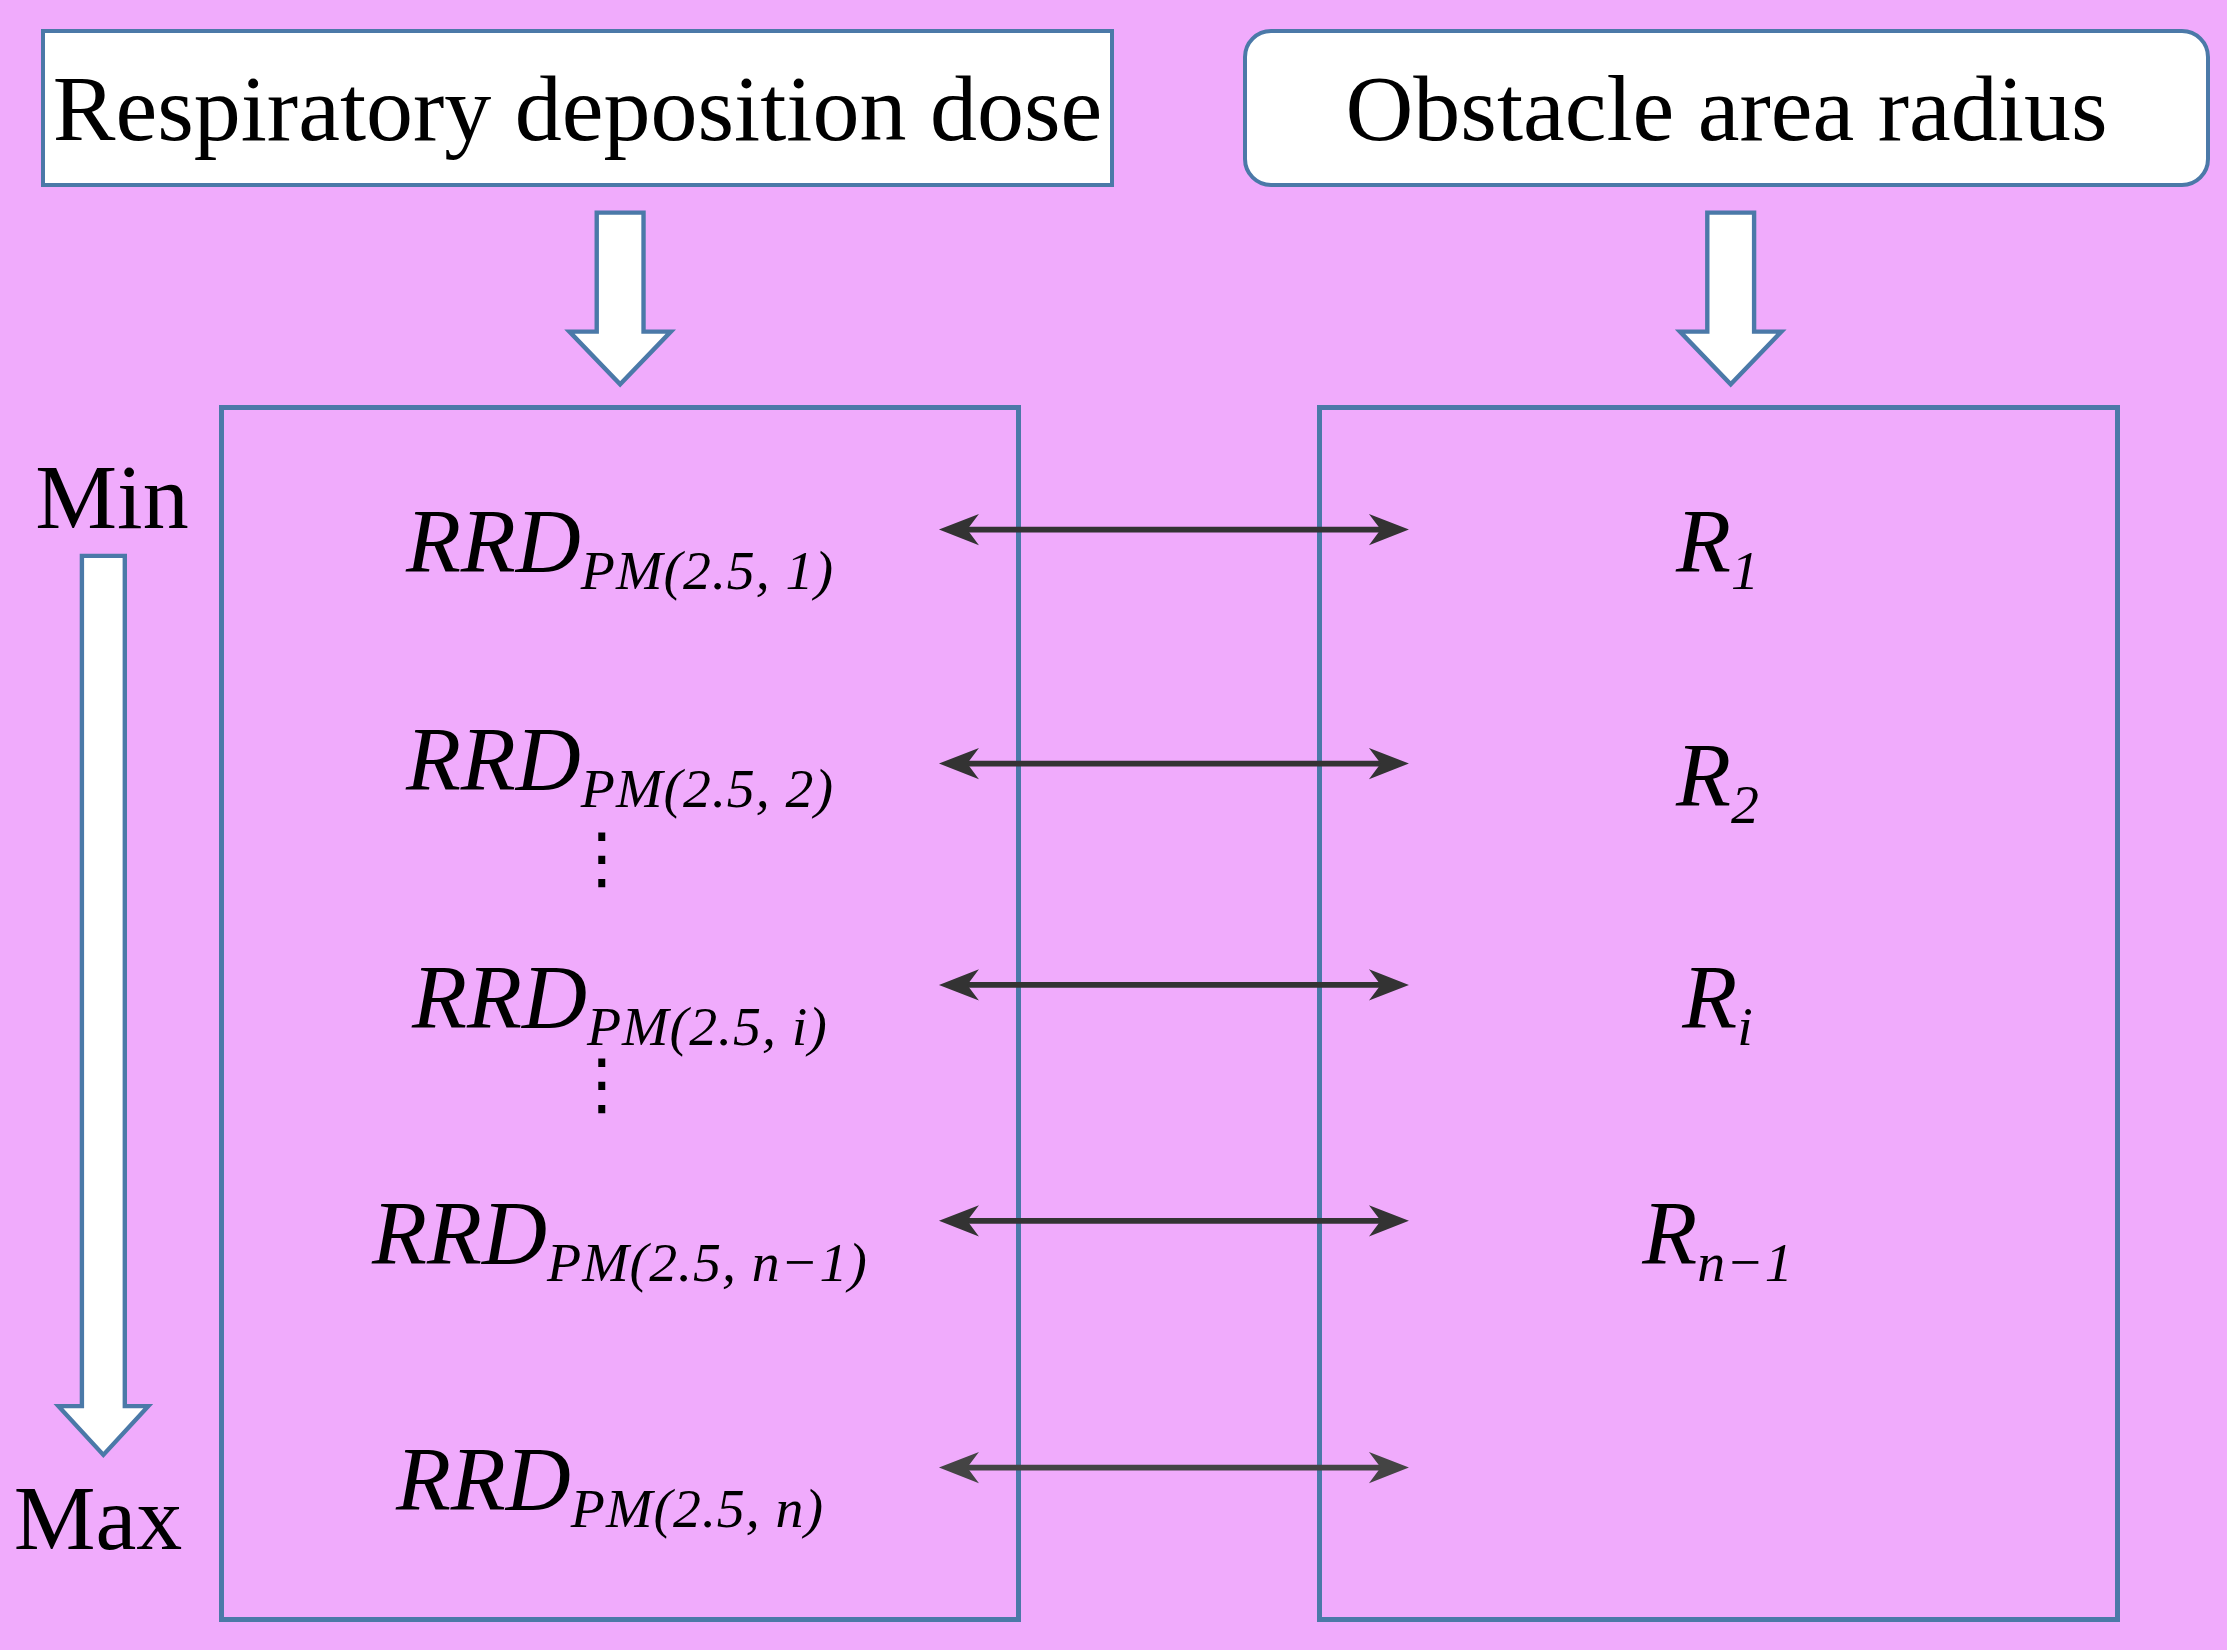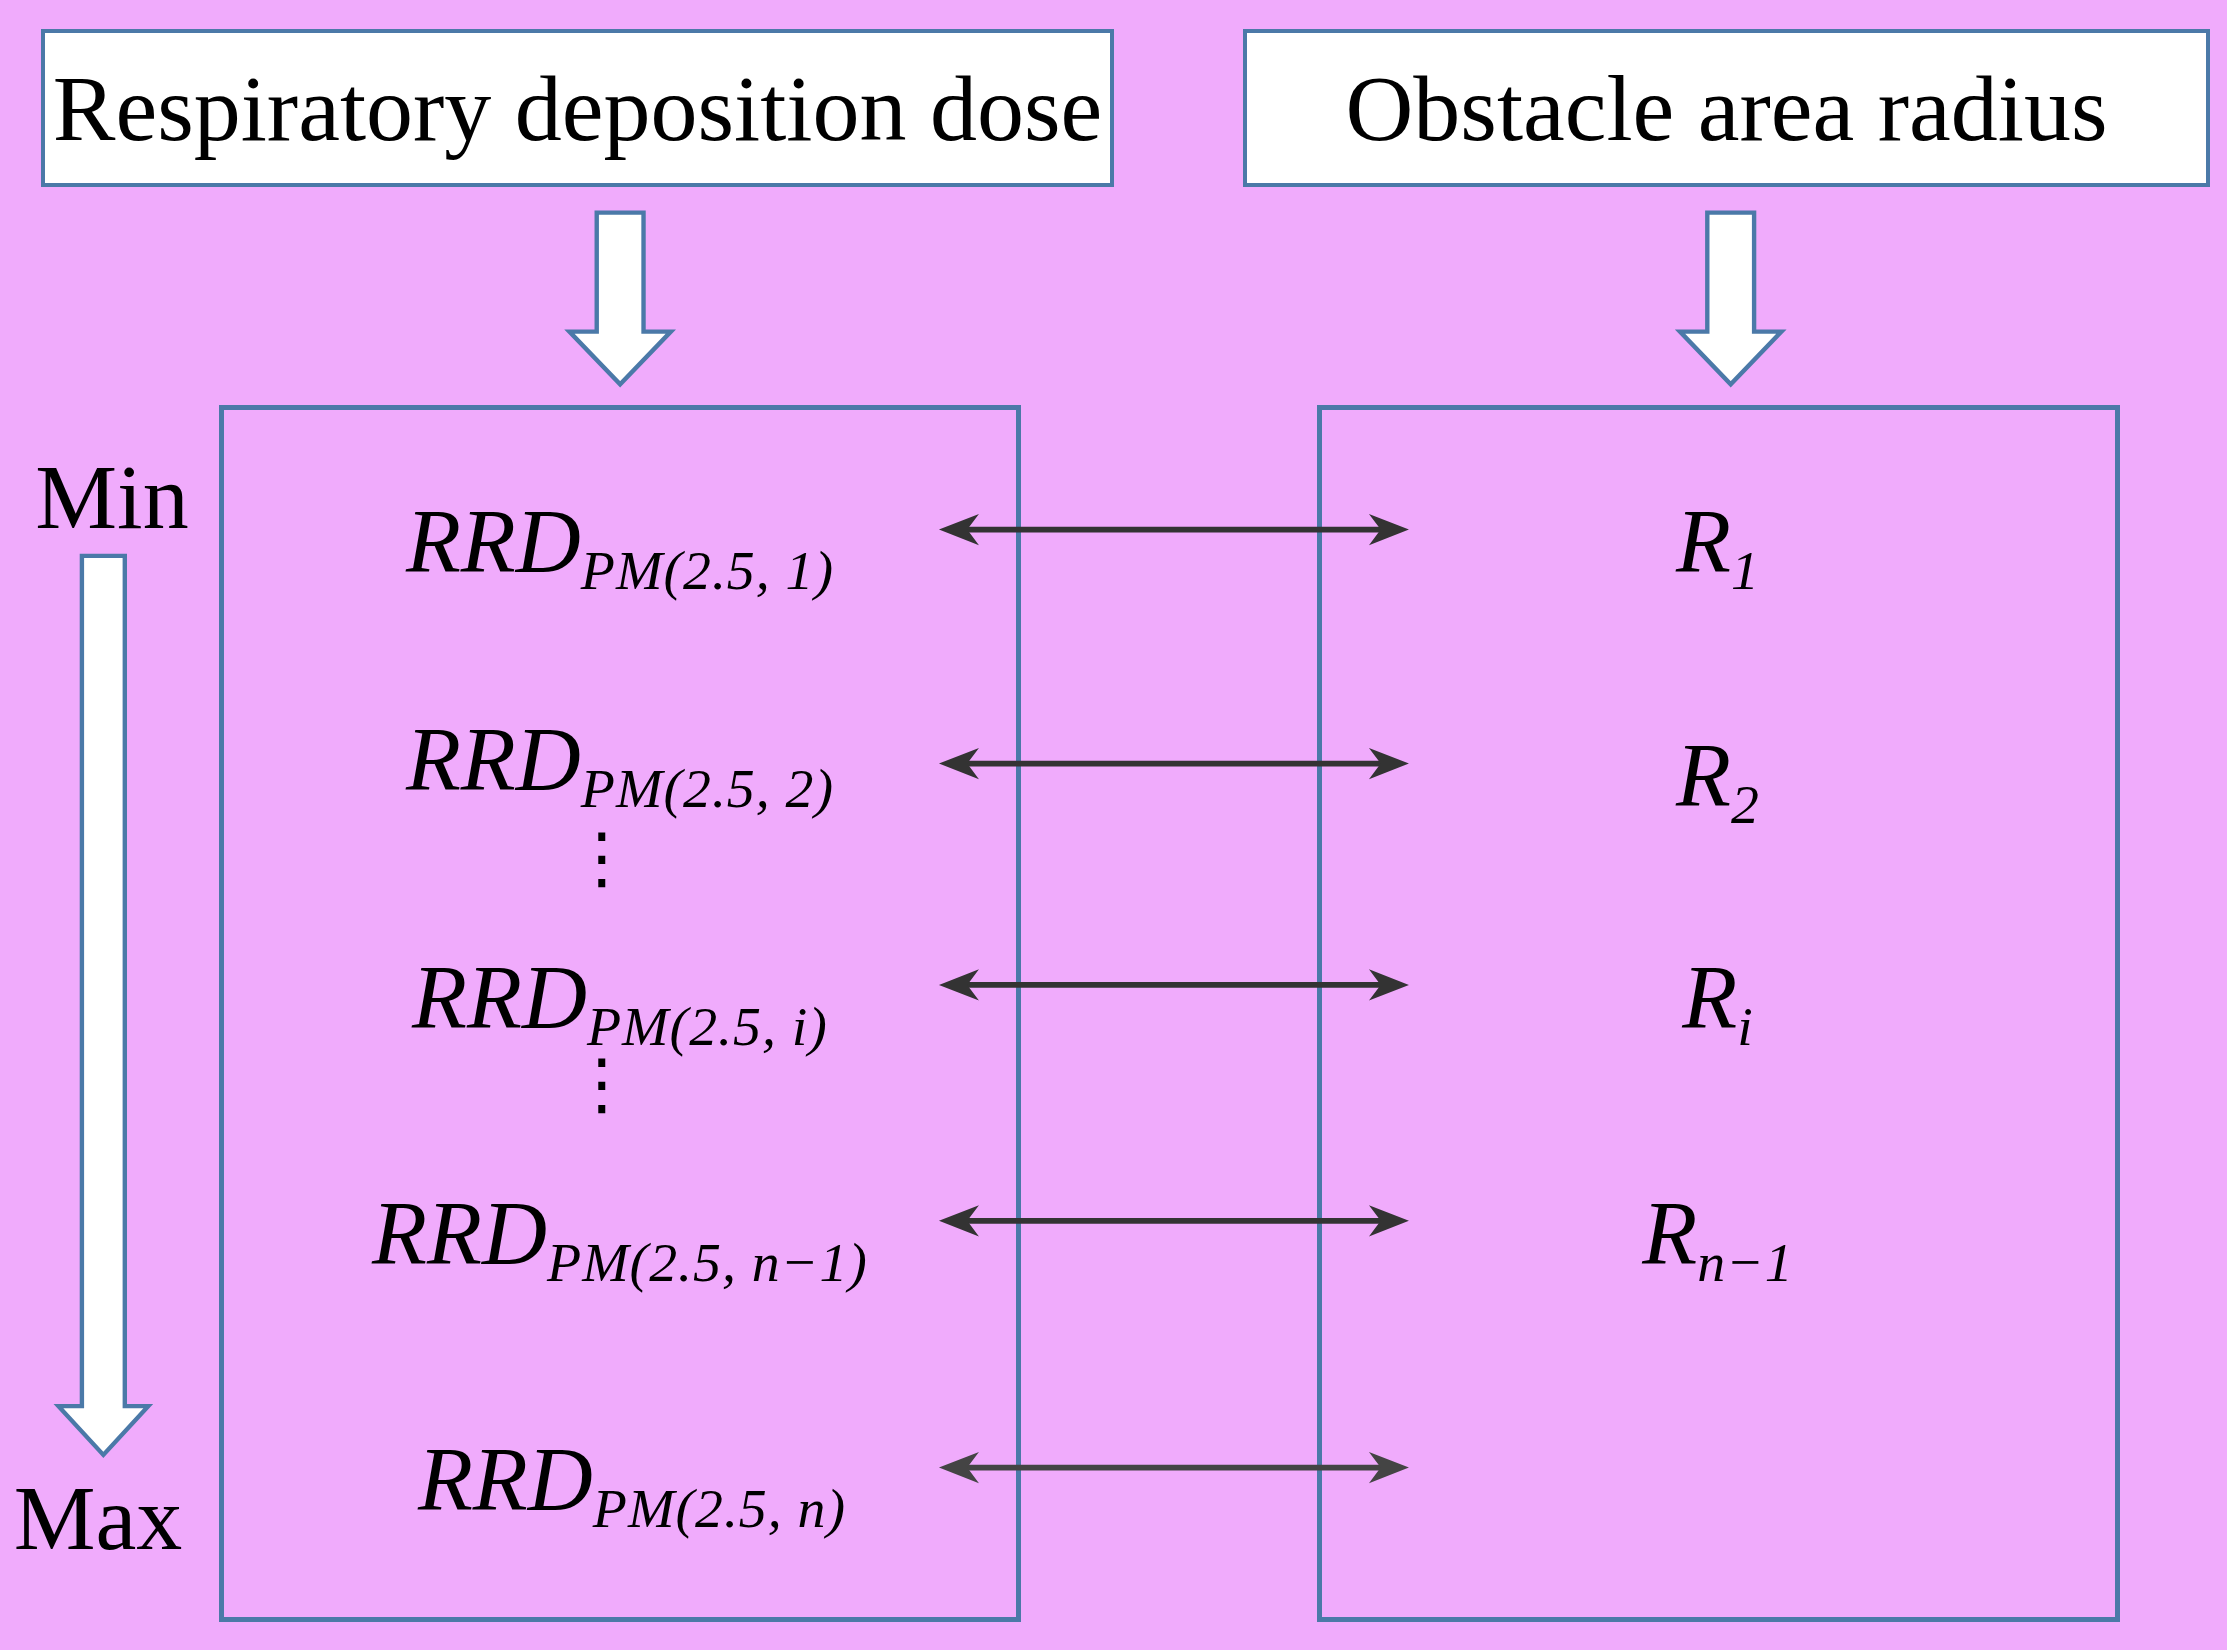--- a/index.html
+++ b/index.html
@@ -15,21 +15,21 @@
   .hbox{
     position:absolute;
     box-sizing:border-box;
     border:4.9px solid #4b79a8;
     display:flex;align-items:center;justify-content:center;
     font-size:94px;
     background:#ffffff;
     white-space:nowrap;
   }
   .hbox-left{left:41px;top:29px;width:1073px;height:158px;}
-  .hbox-right{left:1243px;top:29px;width:967px;height:158px;}
+  .hbox-right{left:1243px;top:29px;width:967px;height:158px;border-radius:28px;}
   .bigbox{
     position:absolute;
     box-sizing:border-box;
     border:5.9px solid #4b79a8;
     background:transparent;
   }
   .bigbox-left{left:219px;top:405px;width:802px;height:1217px;}
   .bigbox-right{left:1317px;top:405px;width:803px;height:1217px;}
   .cell{
     position:absolute;
@@ -89,21 +89,21 @@
   </div>
   <div class="cell" style="left:620px;top:760px;">
     <span class="main">RRD</span><span class="sub">PM(2.5, 2)</span>
   </div>
   <div class="cell" style="left:620px;top:998px;">
     <span class="main">RRD</span><span class="sub">PM(2.5, i)</span>
   </div>
   <div class="cell" style="left:620px;top:1234px;">
     <span class="main">RRD</span><span class="sub">PM(2.5, n−1)</span>
   </div>
-  <div class="cell" style="left:632px;top:1480px;">
+  <div class="cell" style="left:610px;top:1480px;">
     <span class="main">RRD</span><span class="sub">PM(2.5, n)</span>
   </div>
 
   <div class="dots" style="left:602px;top:858px;">⋮</div>
   <div class="dots" style="left:602px;top:1084px;">⋮</div>
 
   <div class="cell" style="left:1718px;top:542px;">
     <span class="main">R</span><span class="sub">1</span><span class="suffix"></span>
   </div>
   <div class="cell" style="left:1718px;top:776px;">

